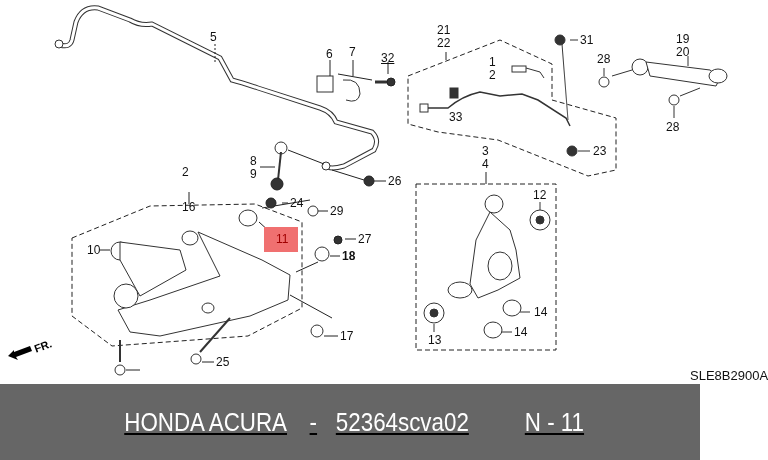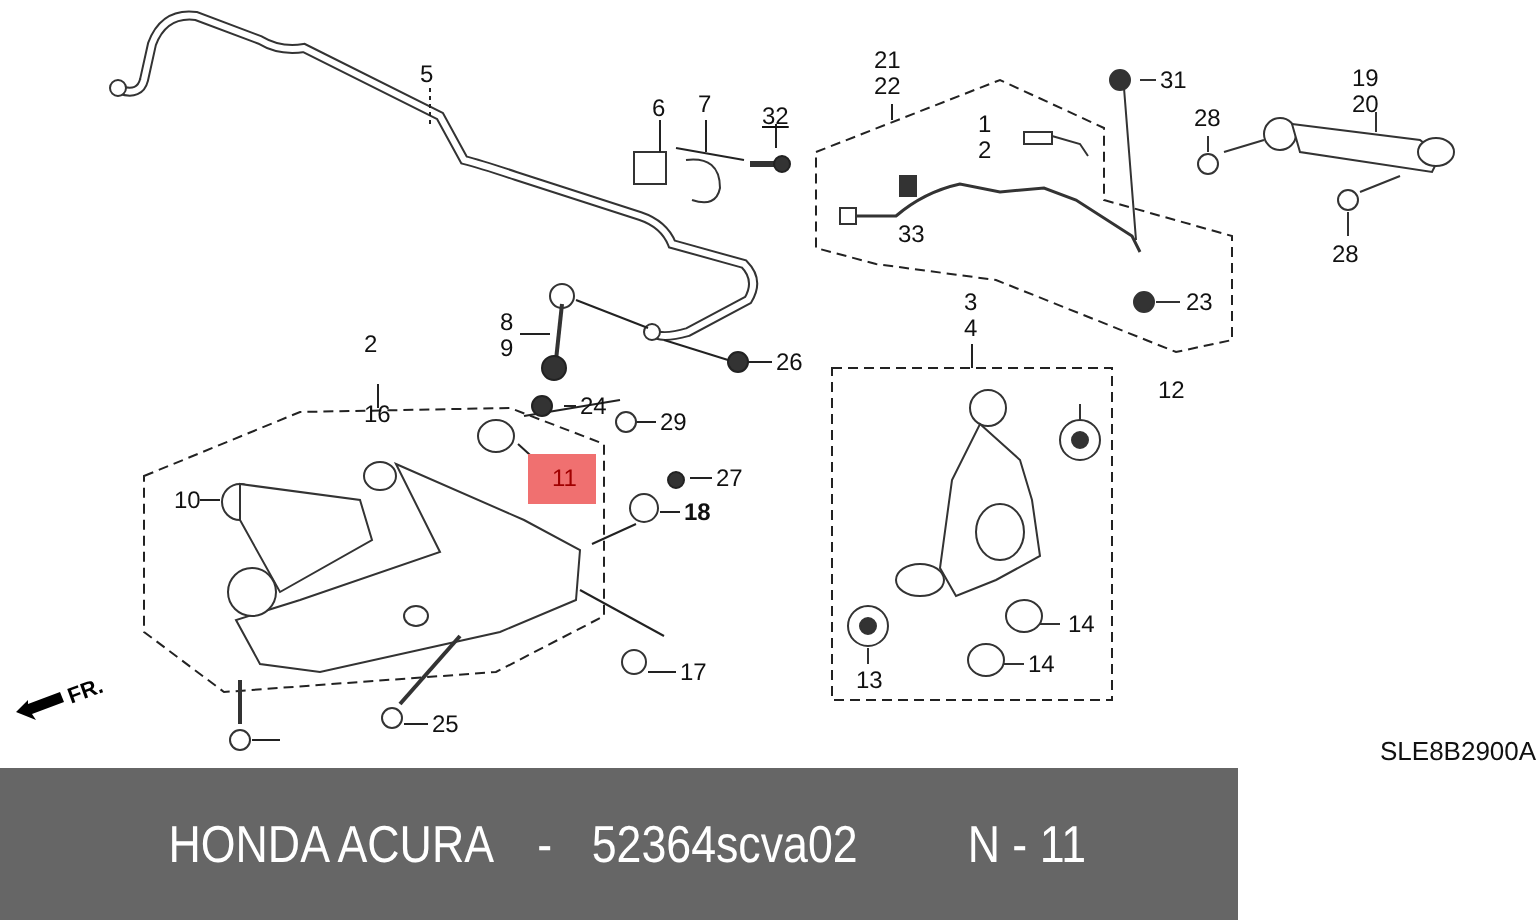--- a/index.html
+++ b/index.html
@@ -4,21 +4,21 @@
   <style>
     html, body { margin: 0; padding: 0; }
     body { width: 768px; height: 460px; position: relative; background: #ffffff; overflow: hidden; font-family: "Liberation Sans", sans-serif; }
     #diagram { position: absolute; left: 0; top: 0; width: 768px; height: 384px; background: #fff; }
     #diagram svg { position: absolute; left: 0; top: 0; }
     .lbl { position: absolute; font-family: "Liberation Sans", sans-serif; font-size: 12px; color: #111; line-height: 13px; white-space: nowrap; }
     .lbl.hl { background: #f07070; color: #a00000; padding: 6px 10px 6px 12px; }
     .code { position: absolute; font-family: "Liberation Sans", sans-serif; font-size: 13px; color: #111; letter-spacing: 0; text-align: center; }
     .fr { position: absolute; font-family: "Liberation Sans", sans-serif; font-weight: bold; font-size: 11px; color: #000; transform: rotate(-20deg); }
     .watermark { position: absolute; font-family: "Liberation Sans", sans-serif; font-size: 110px; color: transparent; -webkit-text-stroke: 1.2px #dcdcdc; letter-spacing: 6px; }
-    #footer { position: absolute; left: 0; top: 384px; width: 619px; height: 76px; background: #666666; display: flex; align-items: center; justify-content: center; }
+    #footer { position: absolute; left: 0; top: 384px; width: 700px; height: 76px; background: #666666; display: flex; align-items: center; justify-content: center; text-decoration: underline; }
     #footer span { color: #ffffff; font-family: "Liberation Sans", sans-serif; font-size: 26px; transform: scaleX(0.86); display: inline-block; }
     #footer .gap { width: 40px; display:inline-block; }
   </style>
 </head>
 <body>
 
 <div id="diagram">
 
   <svg width="768" height="384" viewBox="0 0 768 384" fill="none" stroke="#222" stroke-width="1">
 
@@ -165,21 +165,21 @@
   <span class="lbl" style="left:489px; top:69px;">2</span>
   <span class="lbl" style="left:449px; top:67px;margin-top:44px;">33</span>
   <span class="lbl" style="left:580px; top:34px;">31</span>
   <span class="lbl" style="left:593px; top:145px;">23</span>
   <span class="lbl" style="left:597px; top:53px;">28</span>
   <span class="lbl" style="left:666px; top:121px;">28</span>
   <span class="lbl" style="left:676px; top:33px;">19</span>
   <span class="lbl" style="left:676px; top:46px;">20</span>
   <span class="lbl" style="left:482px; top:145px;">3</span>
   <span class="lbl" style="left:482px; top:158px;">4</span>
-  <span class="lbl" style="left:533px; top:189px;margin-left:46px;">12</span>
+  <span class="lbl" style="left:533px; top:189px;">12</span>
   <span class="lbl" style="left:428px; top:334px;">13</span>
   <span class="lbl" style="left:534px; top:306px;">14</span>
   <span class="lbl" style="left:514px; top:326px;">14</span>
 
   <span class="fr" style="left:34px; top:340px;">FR.</span>
   <span class="code" style="left:690px; top:368px;">SLE8B2900A</span>
 </div>
 
 <div id="footer">
   <span>HONDA ACURA</span>

